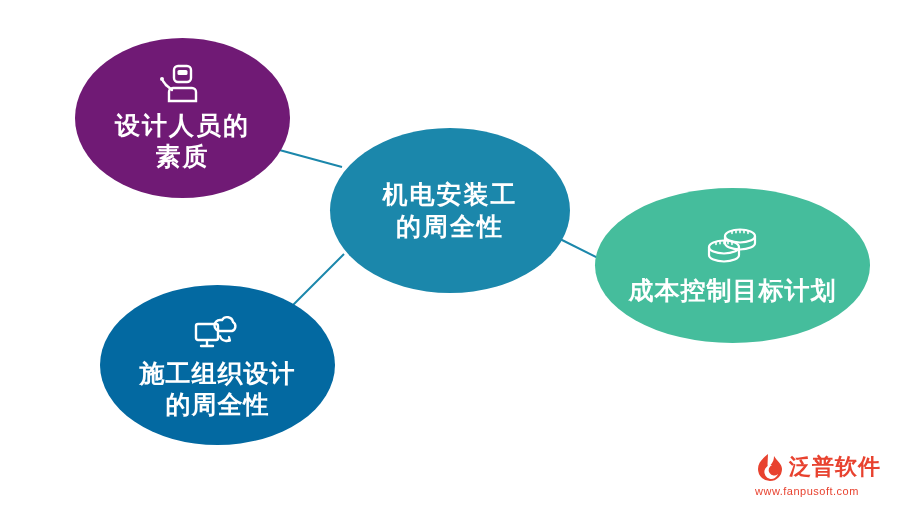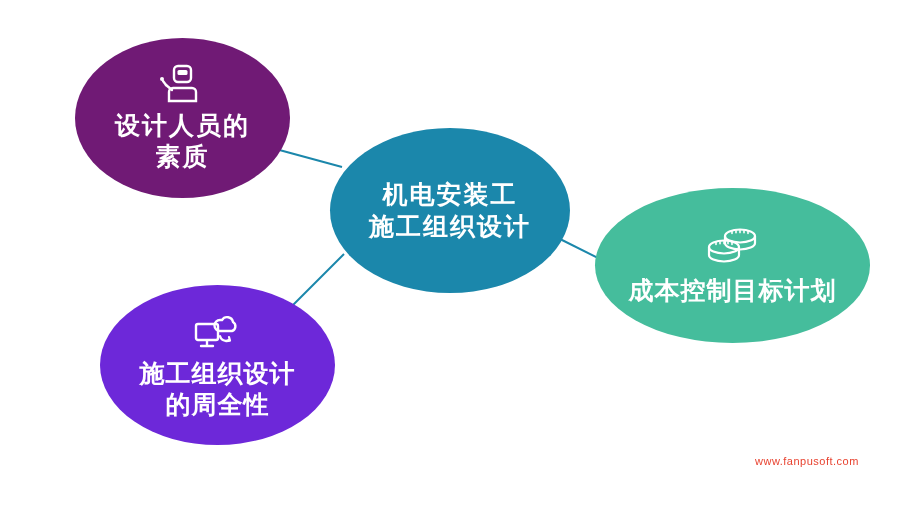--- a/index.html
+++ b/index.html
@@ -73,21 +73,21 @@
     font-size: 25px;
     letter-spacing: 2px;
   }
 
   
   #node-construction-org {
     left: 100px;
     top: 285px;
     width: 235px;
     height: 160px;
-    background: #6d28d9;
+    background: #0369a1;
   }
   #node-construction-org .node-label {
     font-size: 25px;
     letter-spacing: 1px;
   }
 
   
   #node-cost-control {
     left: 595px;
     top: 188px;
@@ -140,21 +140,21 @@
 <div id="canvas">
 
   <svg id="connector-layer" viewBox="0 0 900 509" xmlns="http://www.w3.org/2000/svg">
     <line x1="342" y1="167" x2="272" y2="148" stroke="#1b87ab" stroke-width="2"></line>
     <line x1="344" y1="254" x2="292" y2="306" stroke="#1b87ab" stroke-width="2"></line>
     <line x1="558" y1="238" x2="638" y2="278" stroke="#1b87ab" stroke-width="2"></line>
   </svg>
 
   <div class="node" id="node-center">
     <div class="node-label">机电安装工
-施工组织设计</div>
+的周全性</div>
   </div>
 
   <div class="node" id="node-design-quality">
     <span class="node-icon">
       <svg width="46" height="40" viewBox="0 0 46 40" xmlns="http://www.w3.org/2000/svg">
 
         <rect x="14" y="2" width="17" height="16" rx="4" fill="none" stroke="#ffffff" stroke-width="2.4"></rect>
         <rect x="17.5" y="6" width="10" height="5" rx="1.5" fill="#ffffff"></rect>
 
         <path d="M13 24 h19 a4 4 0 0 1 4 4 v9 h-27 v-9 a4 4 0 0 1 4 -4 z" fill="none" stroke="#ffffff" stroke-width="2.4"></path>
@@ -197,16 +197,25 @@
         <path d="M7 22 v8 a15 6.5 0 0 0 30 0 v-8" fill="none" stroke="#ffffff" stroke-width="2.2"></path>
 
         <path d="M30 6.5 v2 M34 5.8 v2 M38 5.6 v2 M42 5.8 v2 M46 6.5 v2" stroke="#ffffff" stroke-width="1.6" stroke-linecap="round"></path>
         <path d="M14 17.5 v2 M18 16.8 v2 M22 16.6 v2 M26 16.8 v2 M30 17.5 v2" stroke="#ffffff" stroke-width="1.6" stroke-linecap="round"></path>
       </svg>
     </span>
     <div class="node-label">成本控制目标计划</div>
   </div>
 
   <div id="brand-logo">
+    <div class="logo-row">
+      <span class="logo-mark">
+        <svg width="30" height="30" viewBox="0 0 30 30" xmlns="http://www.w3.org/2000/svg">
+          <path d="M13 2 C7 7 3 11 3 17 a12 12 0 0 0 24 0 C27 12 22 9 19 4 C19 11 15 13 13 16 C12 12 13 7 13 2 z" fill="#e8422f"></path>
+          <path d="M17 13 a7 7 0 1 0 6 9 a5.5 5.5 0 1 1 -6 -9 z" fill="#ffffff"></path>
+        </svg>
+      </span>
+      <span class="logo-text">泛普软件</span>
+    </div>
     <div class="logo-url">www.fanpusoft.com</div>
   </div>
 
 </div>
 
 </body></html>

